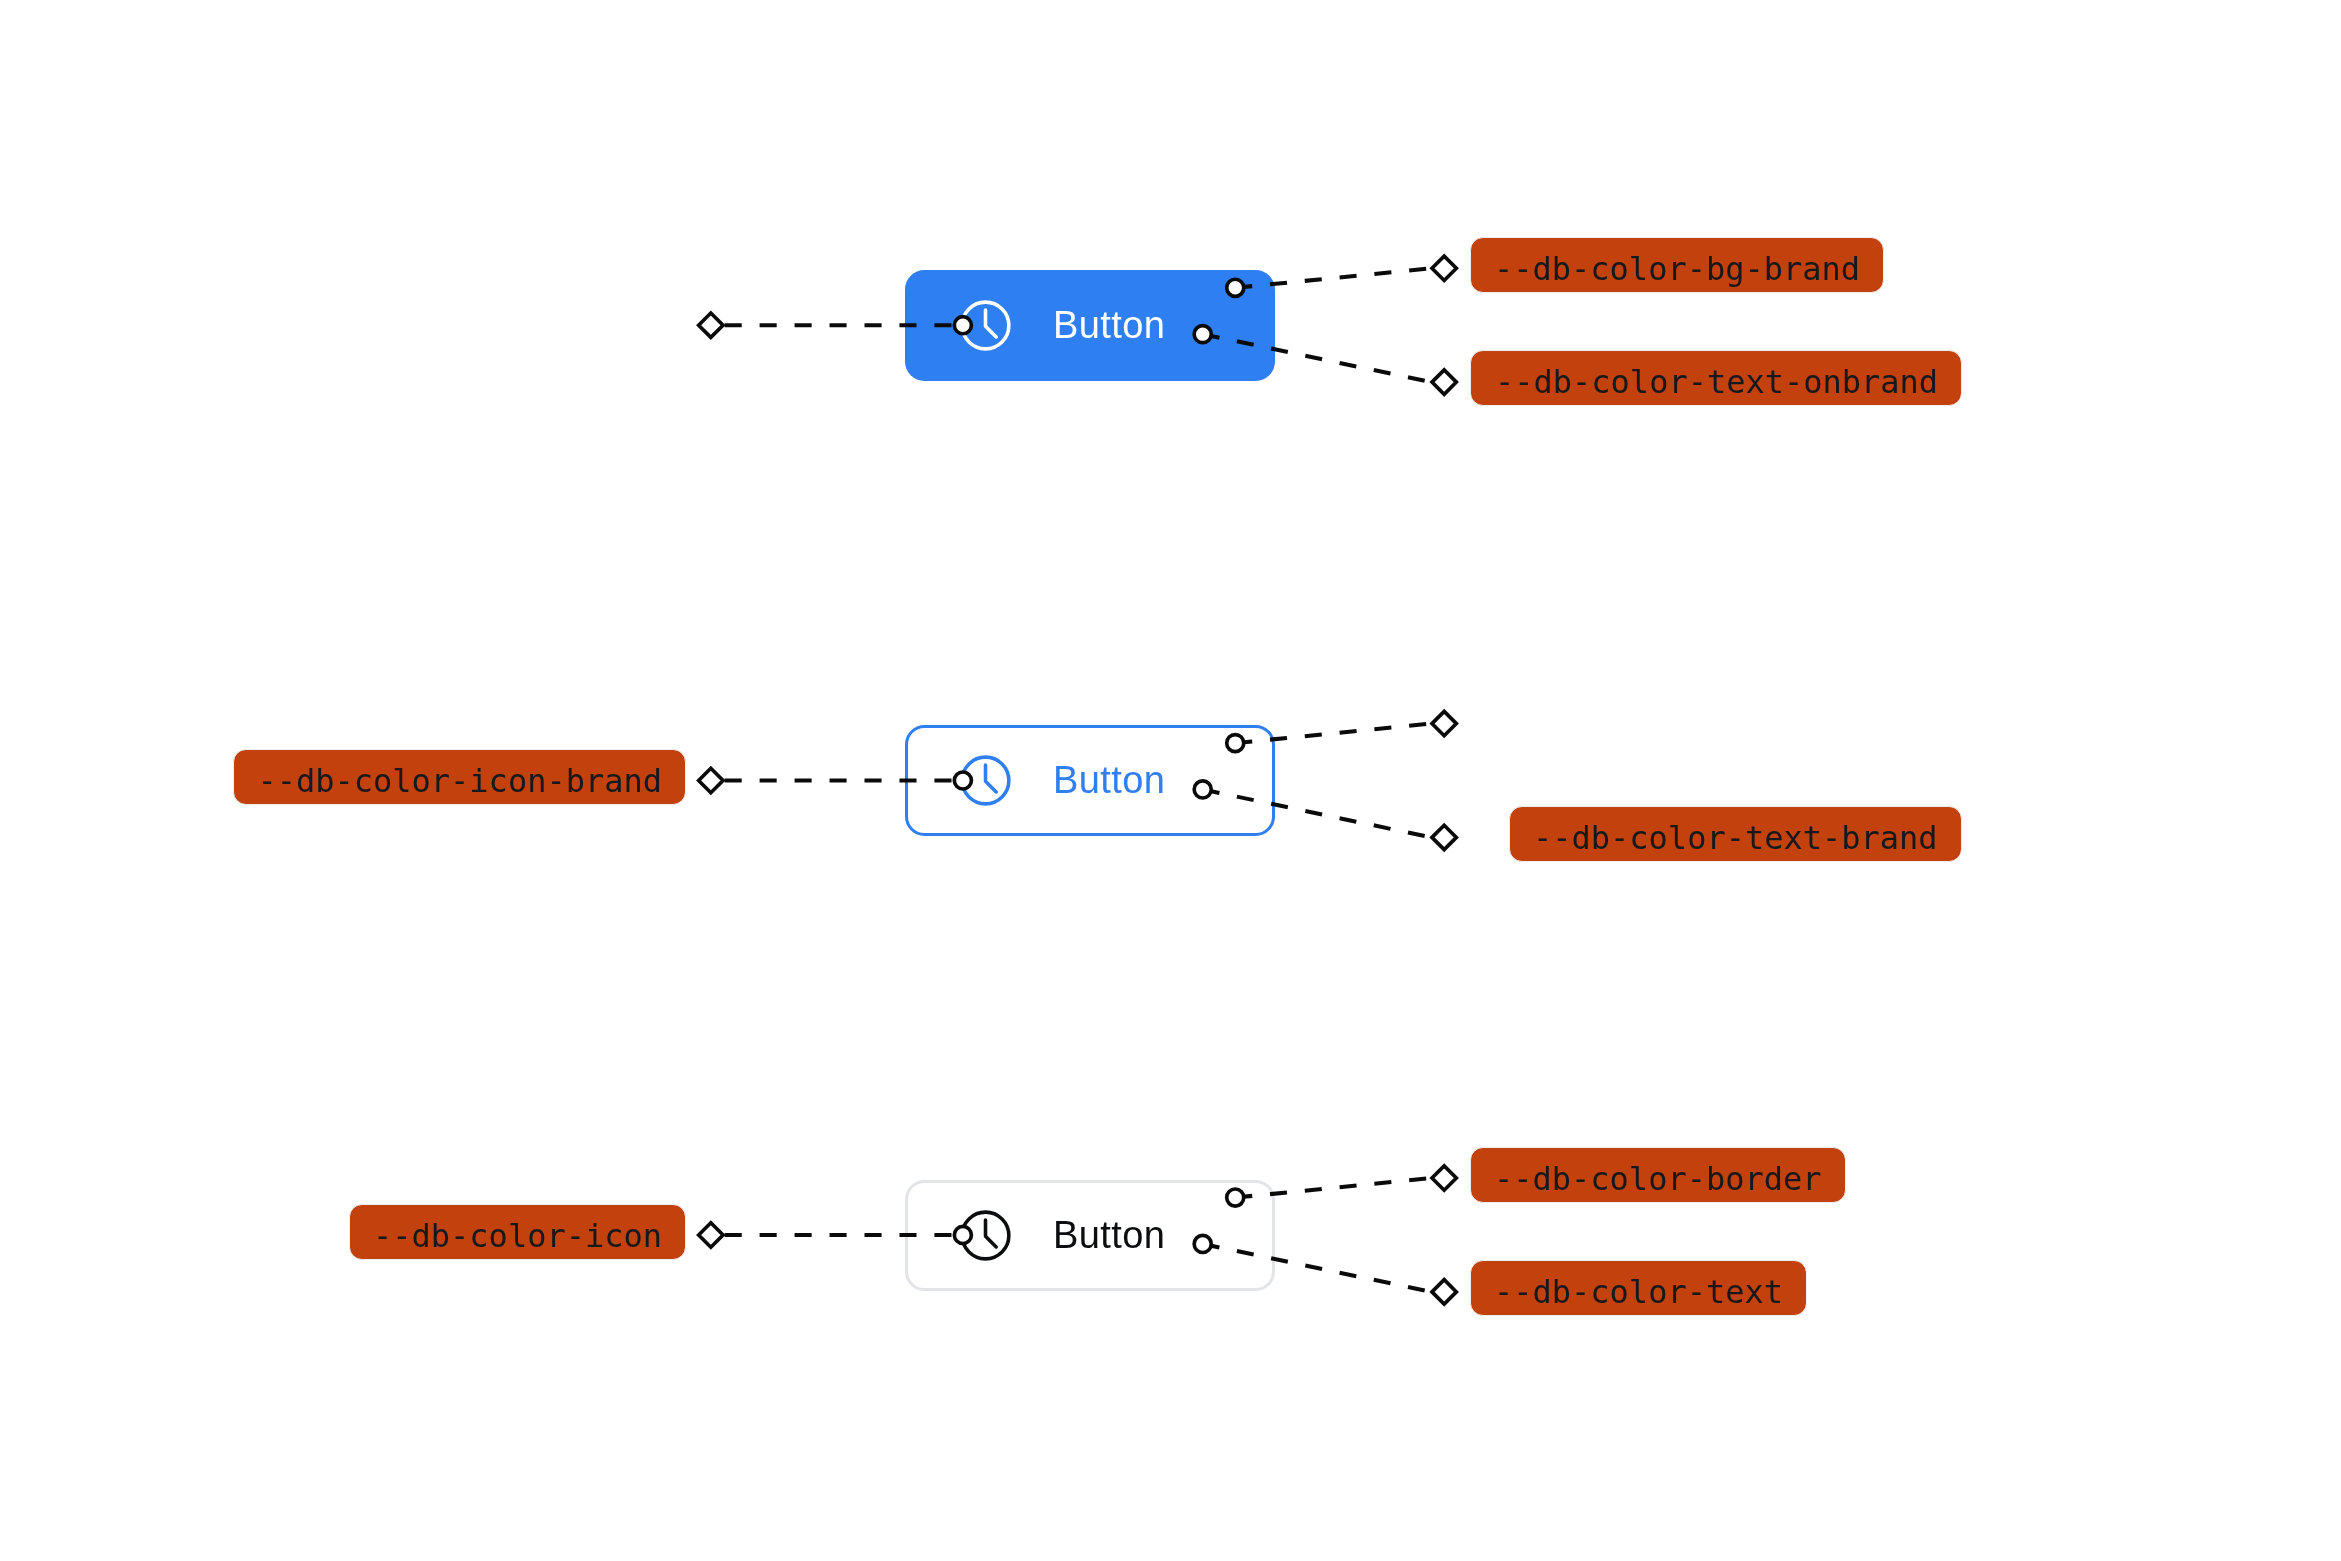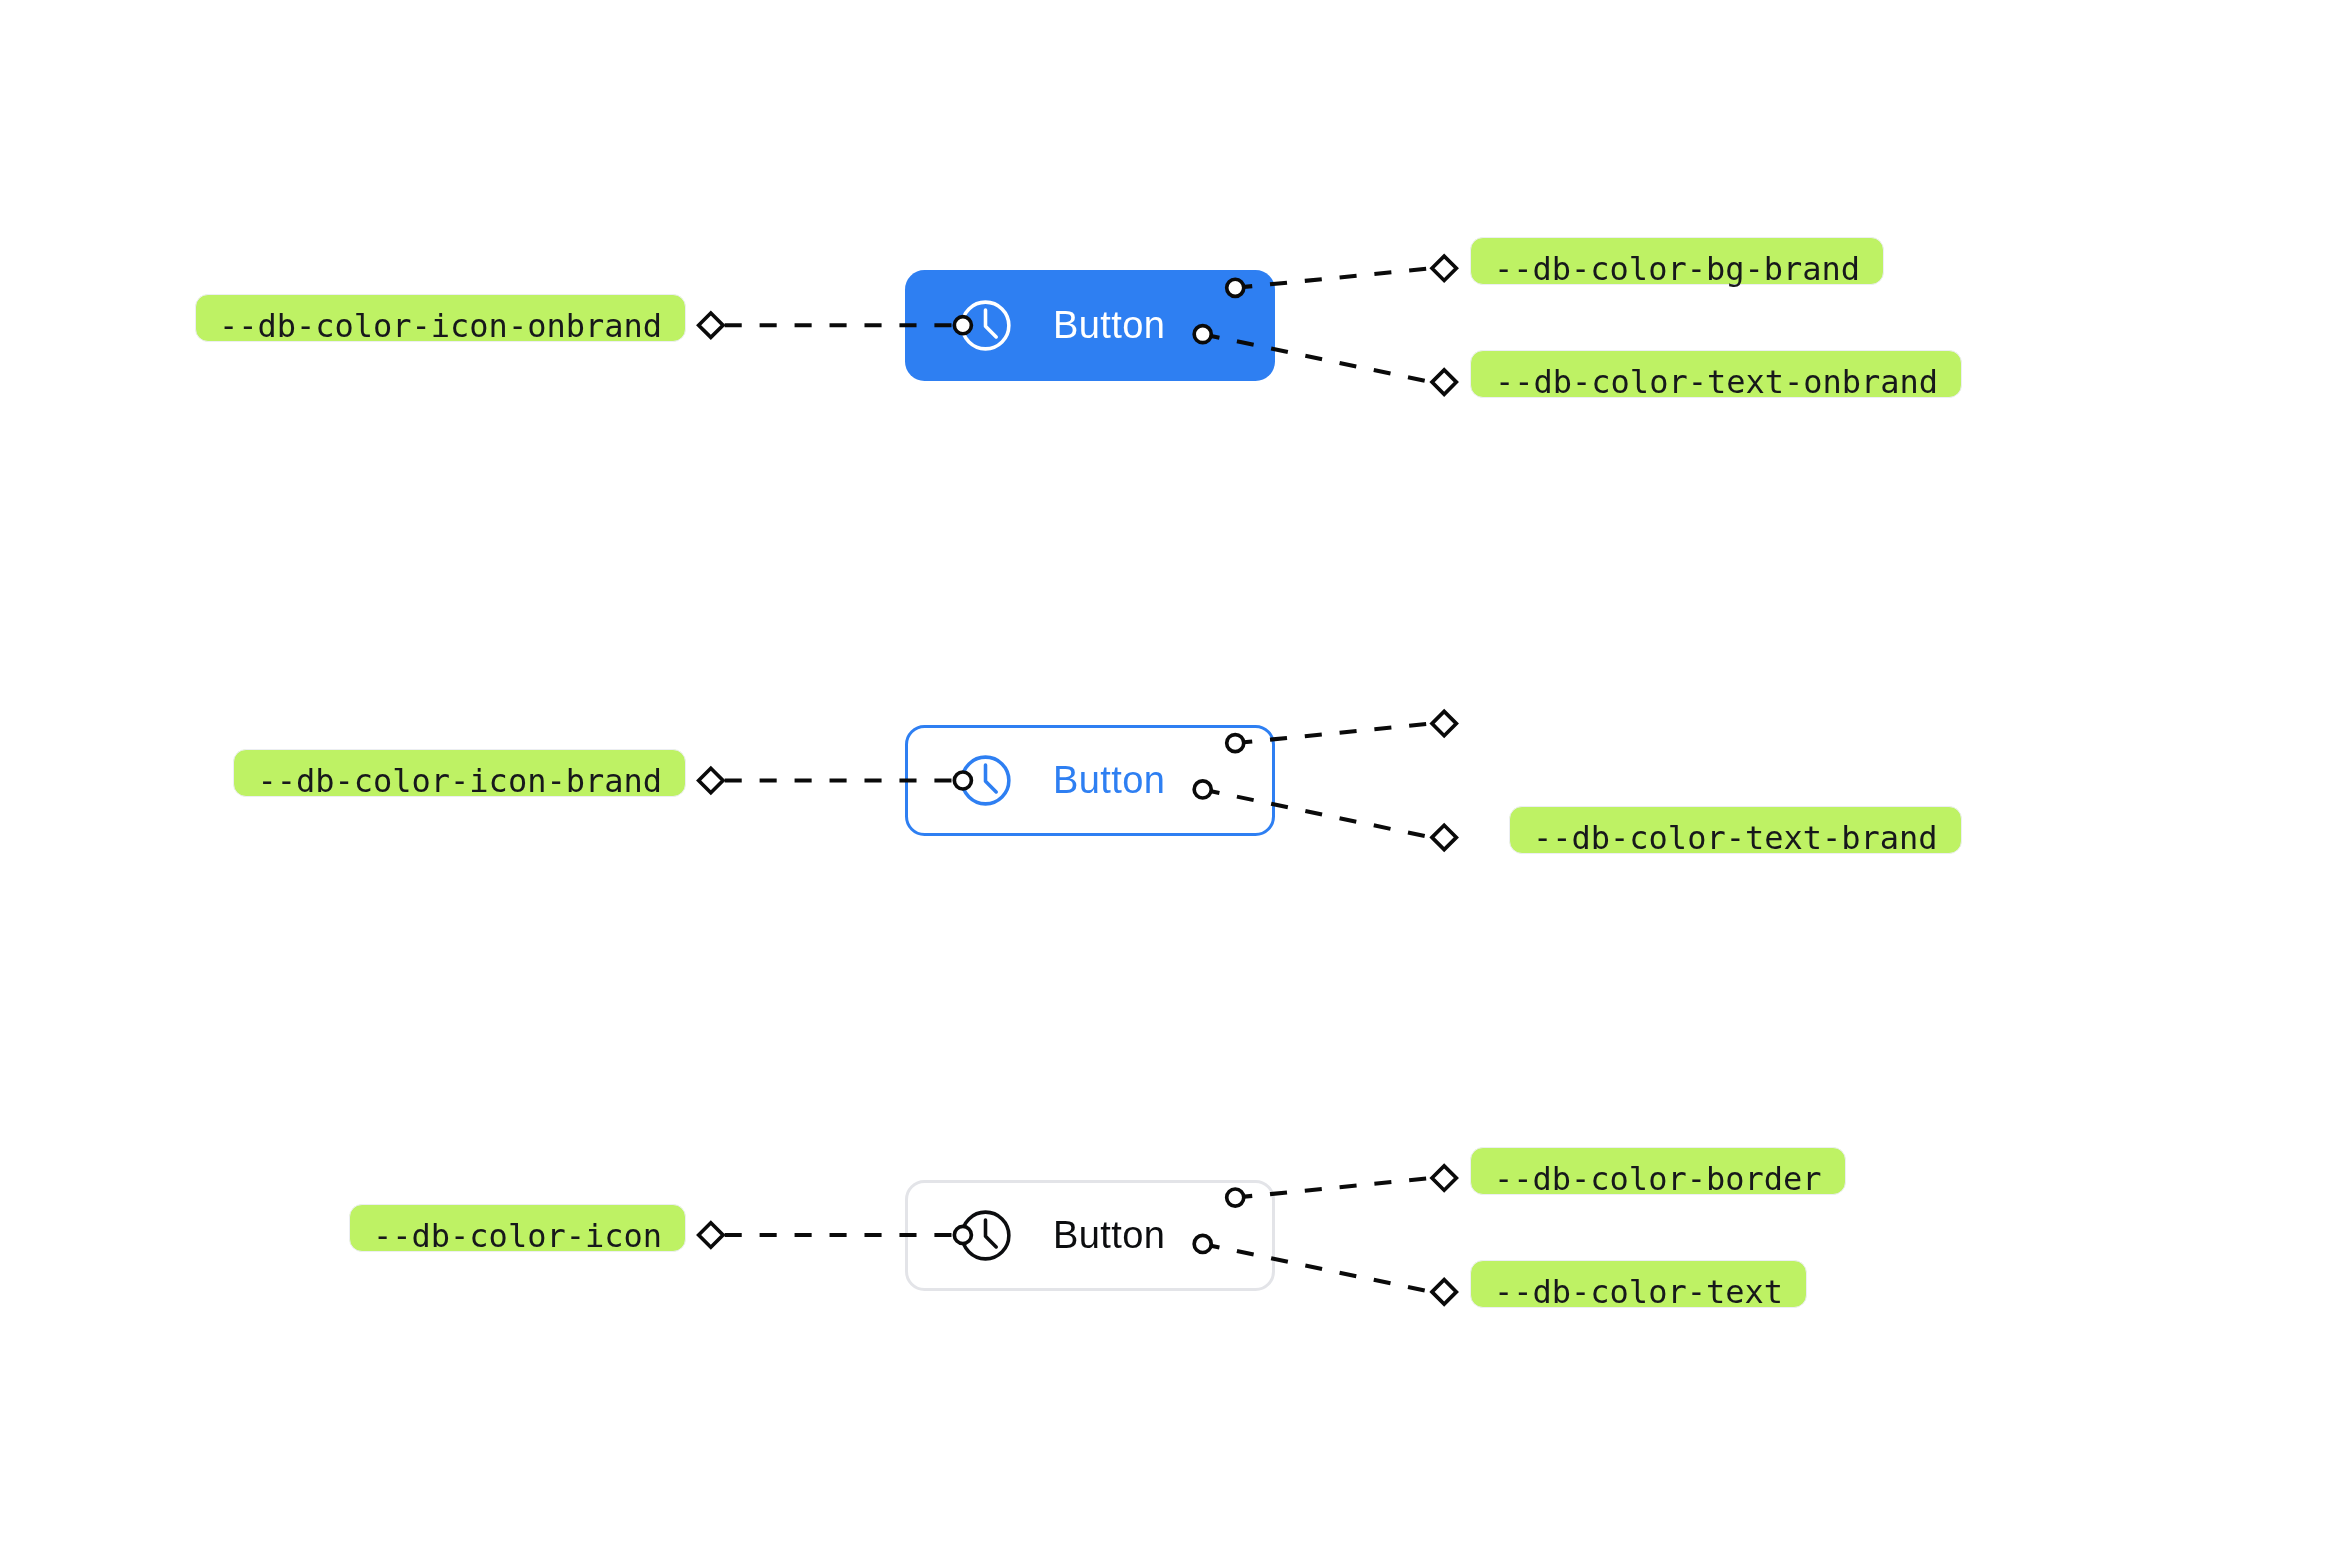--- a/index.html
+++ b/index.html
@@ -18,24 +18,24 @@
   .connector-layer {
     position: absolute;
     left: 0;
     top: 0;
     pointer-events: none;
     z-index: 5;
   }
   .token-pill {
     position: absolute;
     box-sizing: border-box;
-    height: 48px;
+    height: 56px;
     line-height: 62px;
     padding: 0 23px;
-    background: #bef264;
+    background: #c2410c;
     border: 1.6px solid #eceef2;
     border-radius: 13px;
     font-family: "DejaVu Sans Mono", "Liberation Mono", monospace;
     font-size: 32px;
     color: #17181b;
     white-space: nowrap;
     z-index: 2;
   }
   .pill-left { text-align: right; }
   .btn {
@@ -118,21 +118,20 @@
       <line x1="1479" y1="11" x2="1760" y2="70" stroke="#0a0a0a" stroke-width="5" stroke-dasharray="21 22"></line>
       <path d="M859 0 L874 -15 L889 0 L874 15 Z" fill="#ffffff" stroke="#0a0a0a" stroke-width="4.5"></path>
       <path d="M1761 -70 L1776 -85 L1791 -70 L1776 -55 Z" fill="#ffffff" stroke="#0a0a0a" stroke-width="4.5"></path>
       <path d="M1761 70 L1776 55 L1791 70 L1776 85 Z" fill="#ffffff" stroke="#0a0a0a" stroke-width="4.5"></path>
       <circle cx="1184" cy="0" r="10.5" fill="#ffffff" stroke="#0a0a0a" stroke-width="4.5"></circle>
       <circle cx="1519" cy="-46" r="10.5" fill="#ffffff" stroke="#0a0a0a" stroke-width="4.5"></circle>
       <circle cx="1479" cy="11" r="10.5" fill="#ffffff" stroke="#0a0a0a" stroke-width="4.5"></circle>
     </g>
   </svg>
 
-  <span class="token-pill pill-left" style="right:1656px; top:294px;">--db-color-icon-onbrand</span>
 
   <button class="btn btn--brand-filled" style="top:270px;">
     <span class="clock">
       <svg viewBox="0 0 72 72" fill="none">
         <circle cx="36" cy="36" r="29.5" stroke="currentColor" stroke-width="4.5"></circle>
         <path d="M36 37 V16.5 M36 37 L49.5 50.5" stroke="currentColor" stroke-width="4.5" stroke-linecap="round"></path>
       </svg>
     </span>
     <span class="btn-label">Button</span>
   </button>

